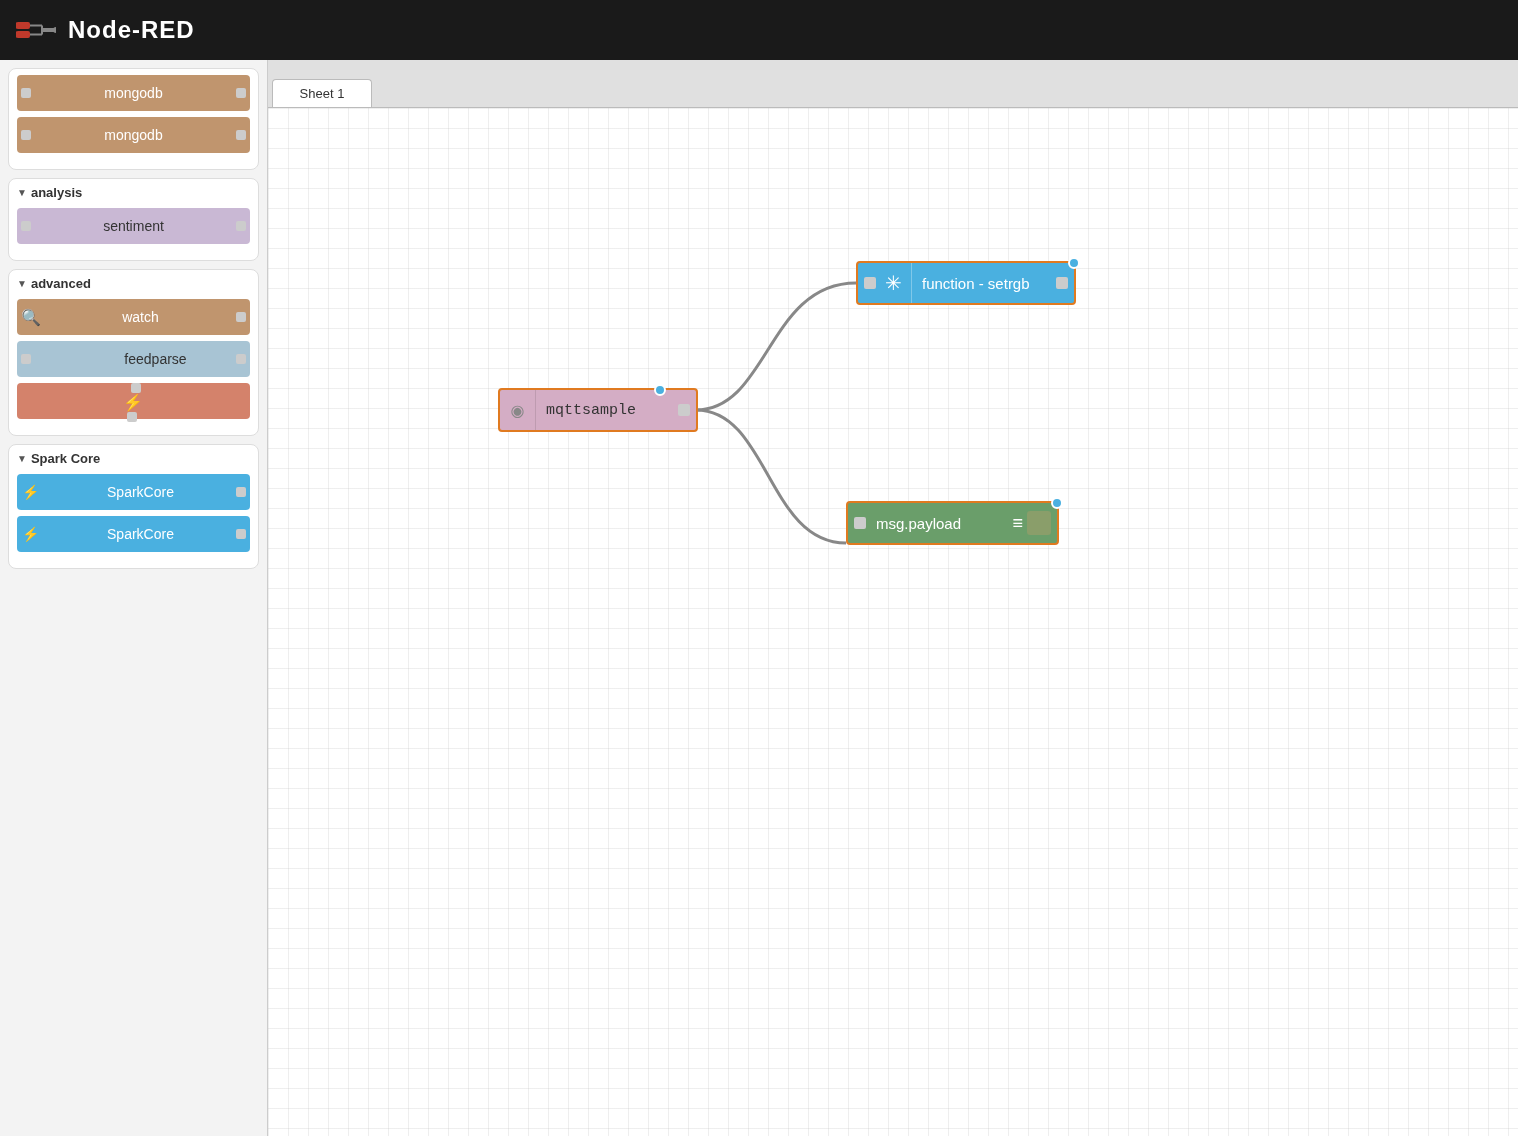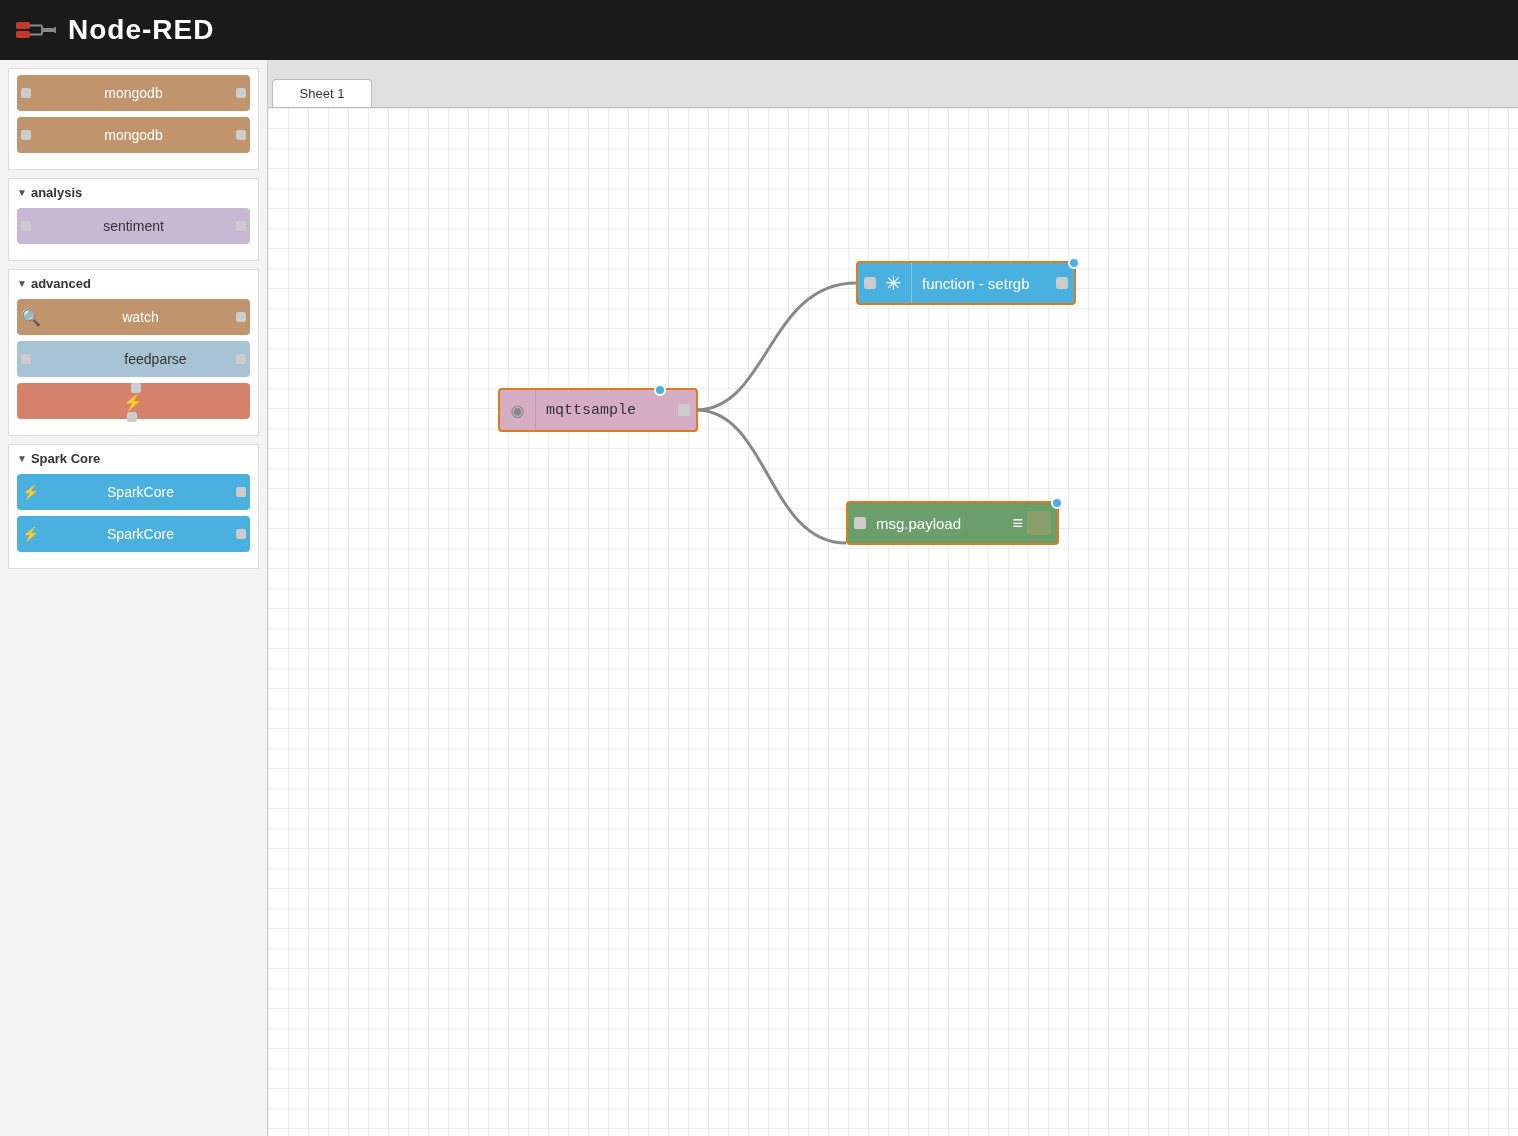--- a/index.html
+++ b/index.html
@@ -14,21 +14,21 @@
       padding: 0 16px;
       gap: 12px;
     }
     #header .logo-icon {
       display: flex;
       align-items: center;
       gap: 4px;
     }
     #header .logo-text {
       color: #fff;
-      font-size: 28px;
+      font-size: 24px;
       font-weight: bold;
       letter-spacing: 1px;
     }
 
     
     #main-layout {
       display: flex;
       height: calc(1136px - 60px);
     }
 
@@ -38,21 +38,21 @@
       background: #f3f3f3;
       border-right: 1px solid #ccc;
       overflow-y: auto;
       padding: 8px 8px;
       flex-shrink: 0;
     }
 
     .sidebar-section {
       background: #fff;
       border: 1px solid #ddd;
-      border-radius: 0;
+      border-radius: 8px;
       margin-bottom: 8px;
       padding: 6px 8px 10px 8px;
     }
 
     .sidebar-section-header {
       font-size: 13px;
       color: #333;
       font-weight: bold;
       margin-bottom: 8px;
       display: flex;

